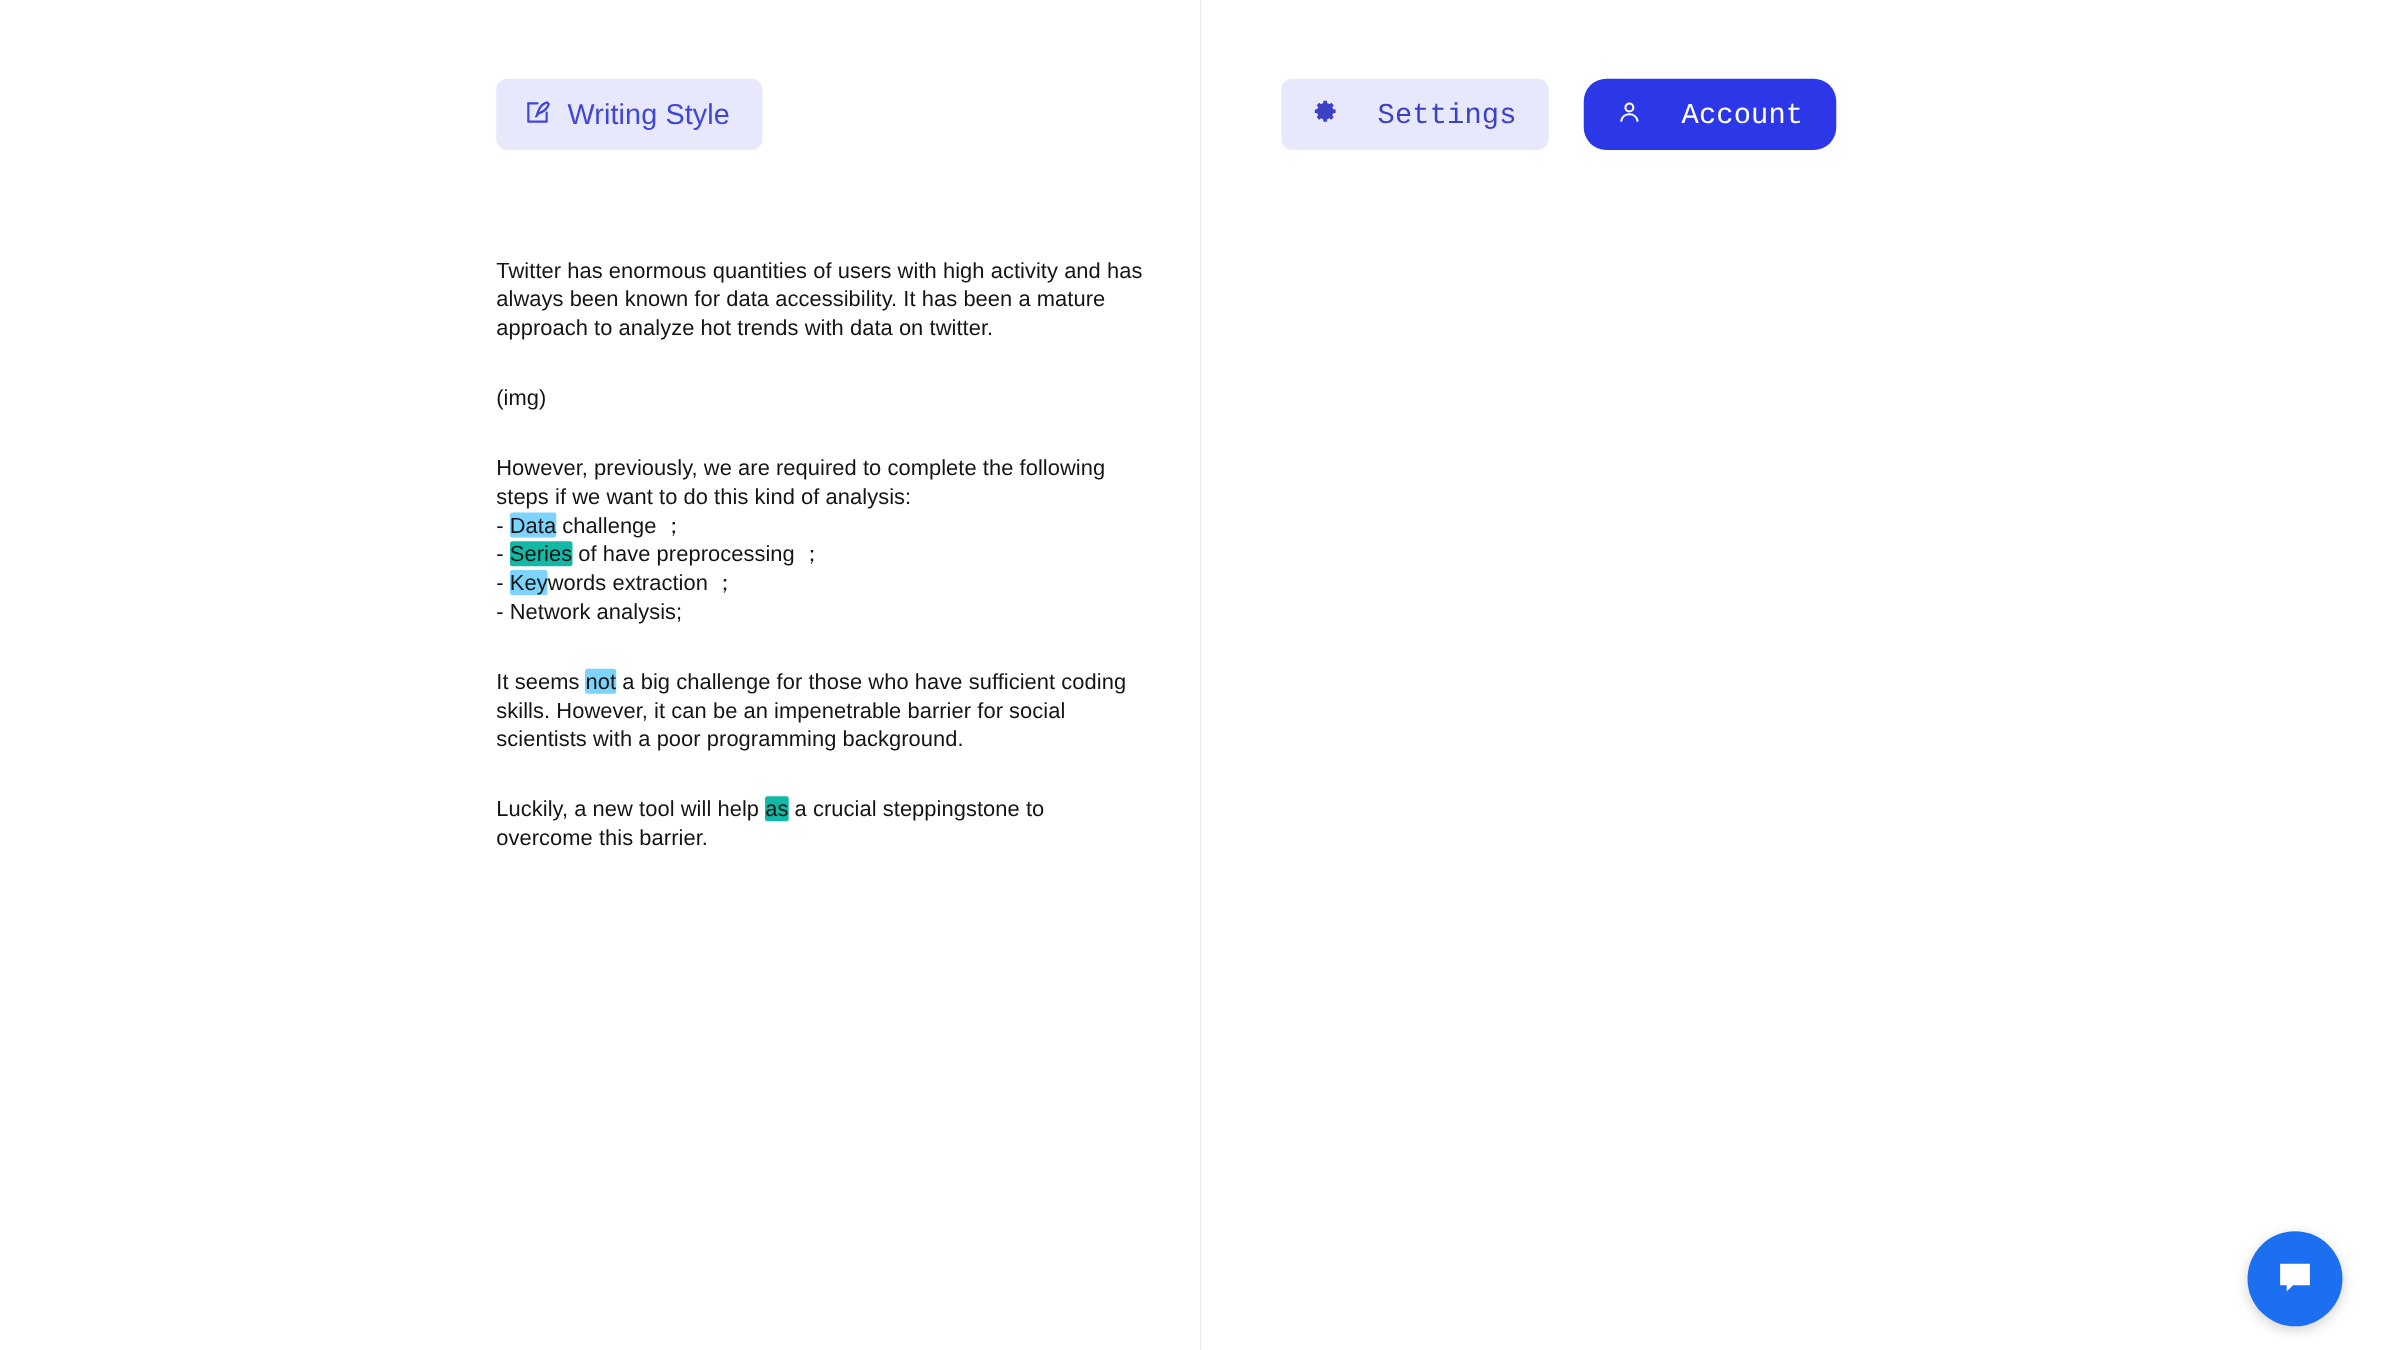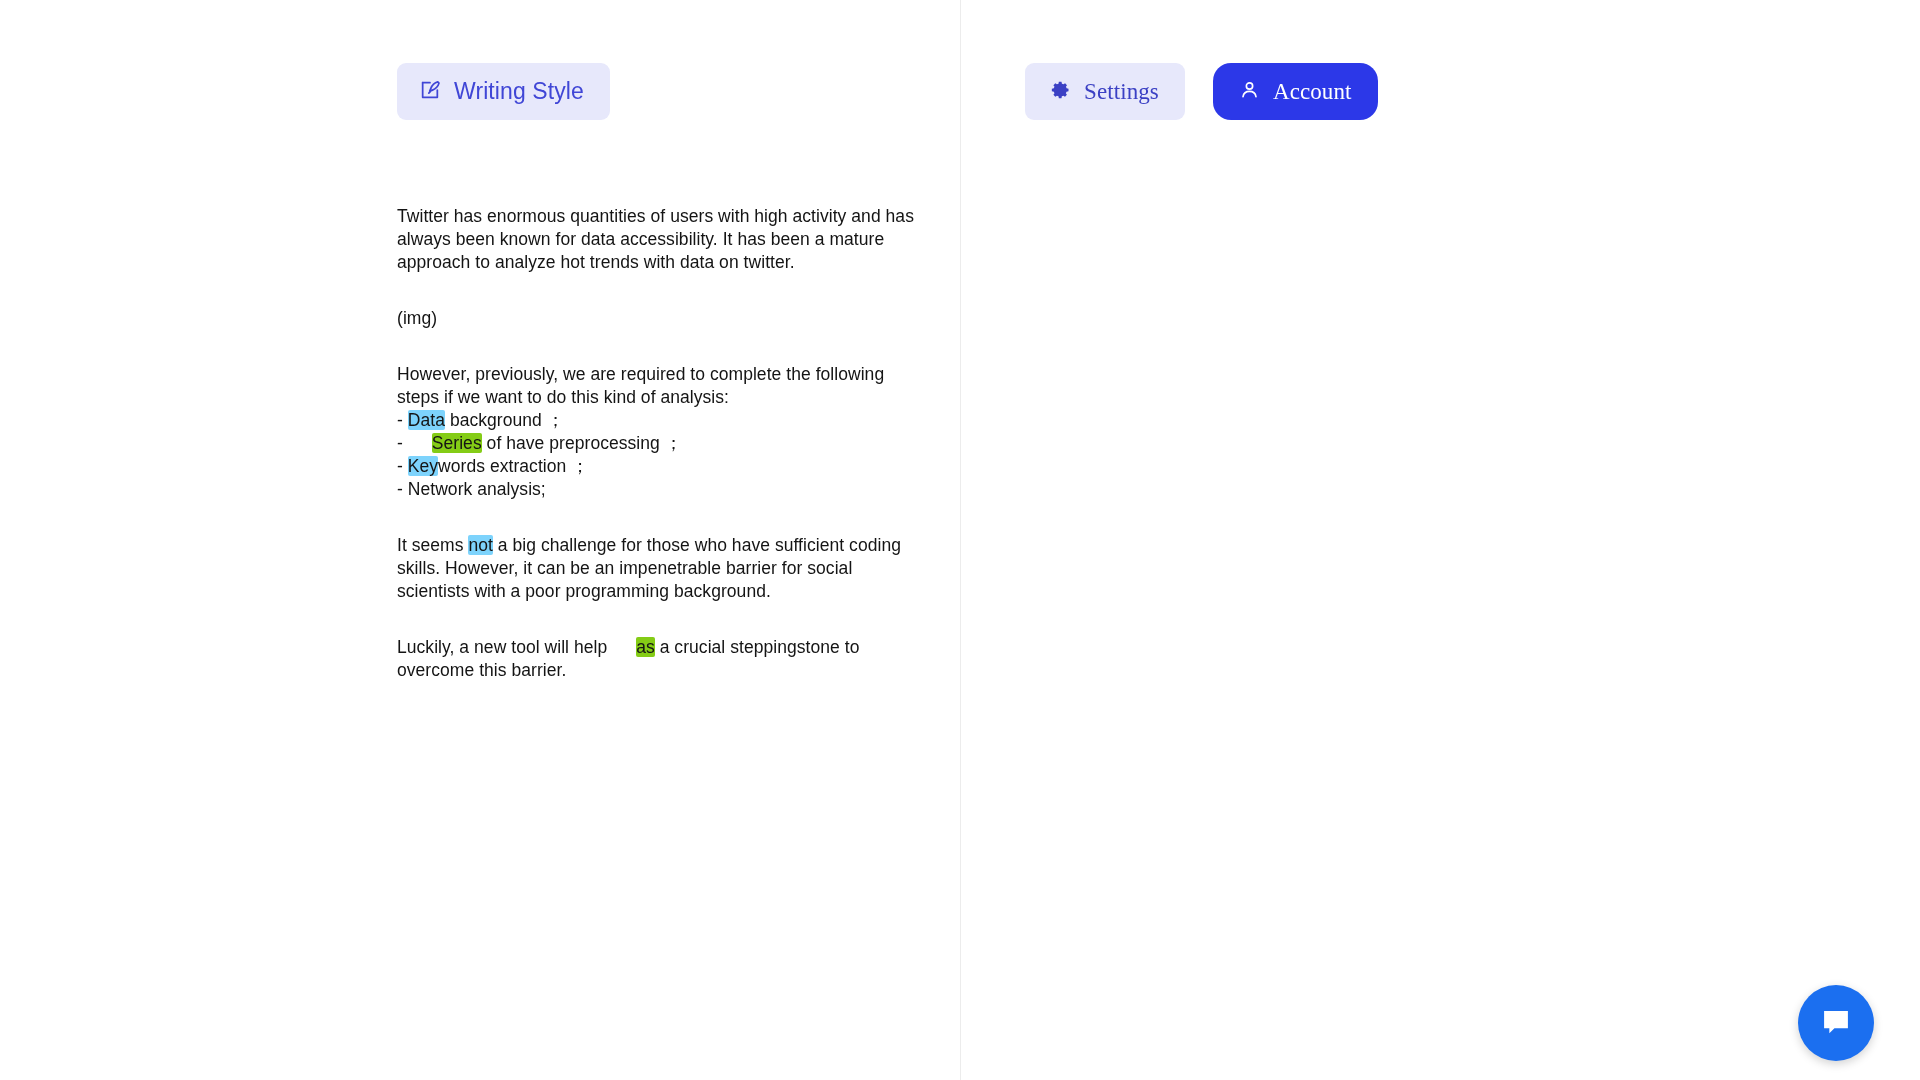--- a/index.html
+++ b/index.html
@@ -66,47 +66,47 @@
     width: 520px;
     font-size: 17.5px;
     line-height: 23px;
     color: #141414;
     letter-spacing: .05px;
   }
   .doc p { margin: 0; }
   .doc .spacer { height: 33px; }
 
   .hl        { background: #7dd3fc; border-radius: 2px; }
-  .hl-faint  { background: #84cc16; border-radius: 2px; margin-left: 24px; }
+  .hl-faint  { background: #14b8a6; border-radius: 2px; }
 
   
   .side-pane {
     position: absolute;
     left: 961px; top: 0;
     width: 959px; height: 1080px;
   }
 
   .side-actions {
     position: absolute;
     left: 64px;
     top: 63px;
     display: flex;
     gap: 28px;
   }
 
   .btn {
     height: 57px;
     display: flex;
     align-items: center;
-    gap: 13px;
+    gap: 31px;
     padding: 0 26px;
     border: none;
     border-radius: 9px;
     cursor: pointer;
-    font-family: Liberation Serif, serif;
+    font-family: Liberation Mono, monospace;
     white-space: nowrap;
   }
   .btn-settings { background: #e7e8fb; }
   .btn-settings .label { font-size: 23px; color: #3b40c4; letter-spacing: .1px; }
 
   .btn-account { background: #2c38e8; border-radius: 18px; }
   .btn-account .label { font-size: 23px; color: #ffffff; letter-spacing: .1px; }
 
   
   .chat-fab {
@@ -147,21 +147,21 @@
     </button>
 
     <div class="doc">
       <p>Twitter has enormous quantities of users with high activity and has always been known for data accessibility. It has been a mature approach to analyze hot trends with data on twitter.</p>
       <div class="spacer"></div>
       <p>(img)</p>
       <div class="spacer"></div>
       <p>However, previously, we are required to complete the following steps if we want to do this kind of analysis:</p>
 
       <p>
-        <span>- </span><span class="hl">Data</span><span> background ；</span>
+        <span>- </span><span class="hl">Data</span><span> challenge ；</span>
       </p>
       <p>
         <span>- </span><span class="hl-faint">Series</span><span> of have preprocessing ；</span>
       </p>
       <p>
         <span>- </span><span class="hl">Key</span><span>words extraction ；</span>
       </p>
       <p>
         <span>- </span><span>Network analysis;</span>
       </p>

